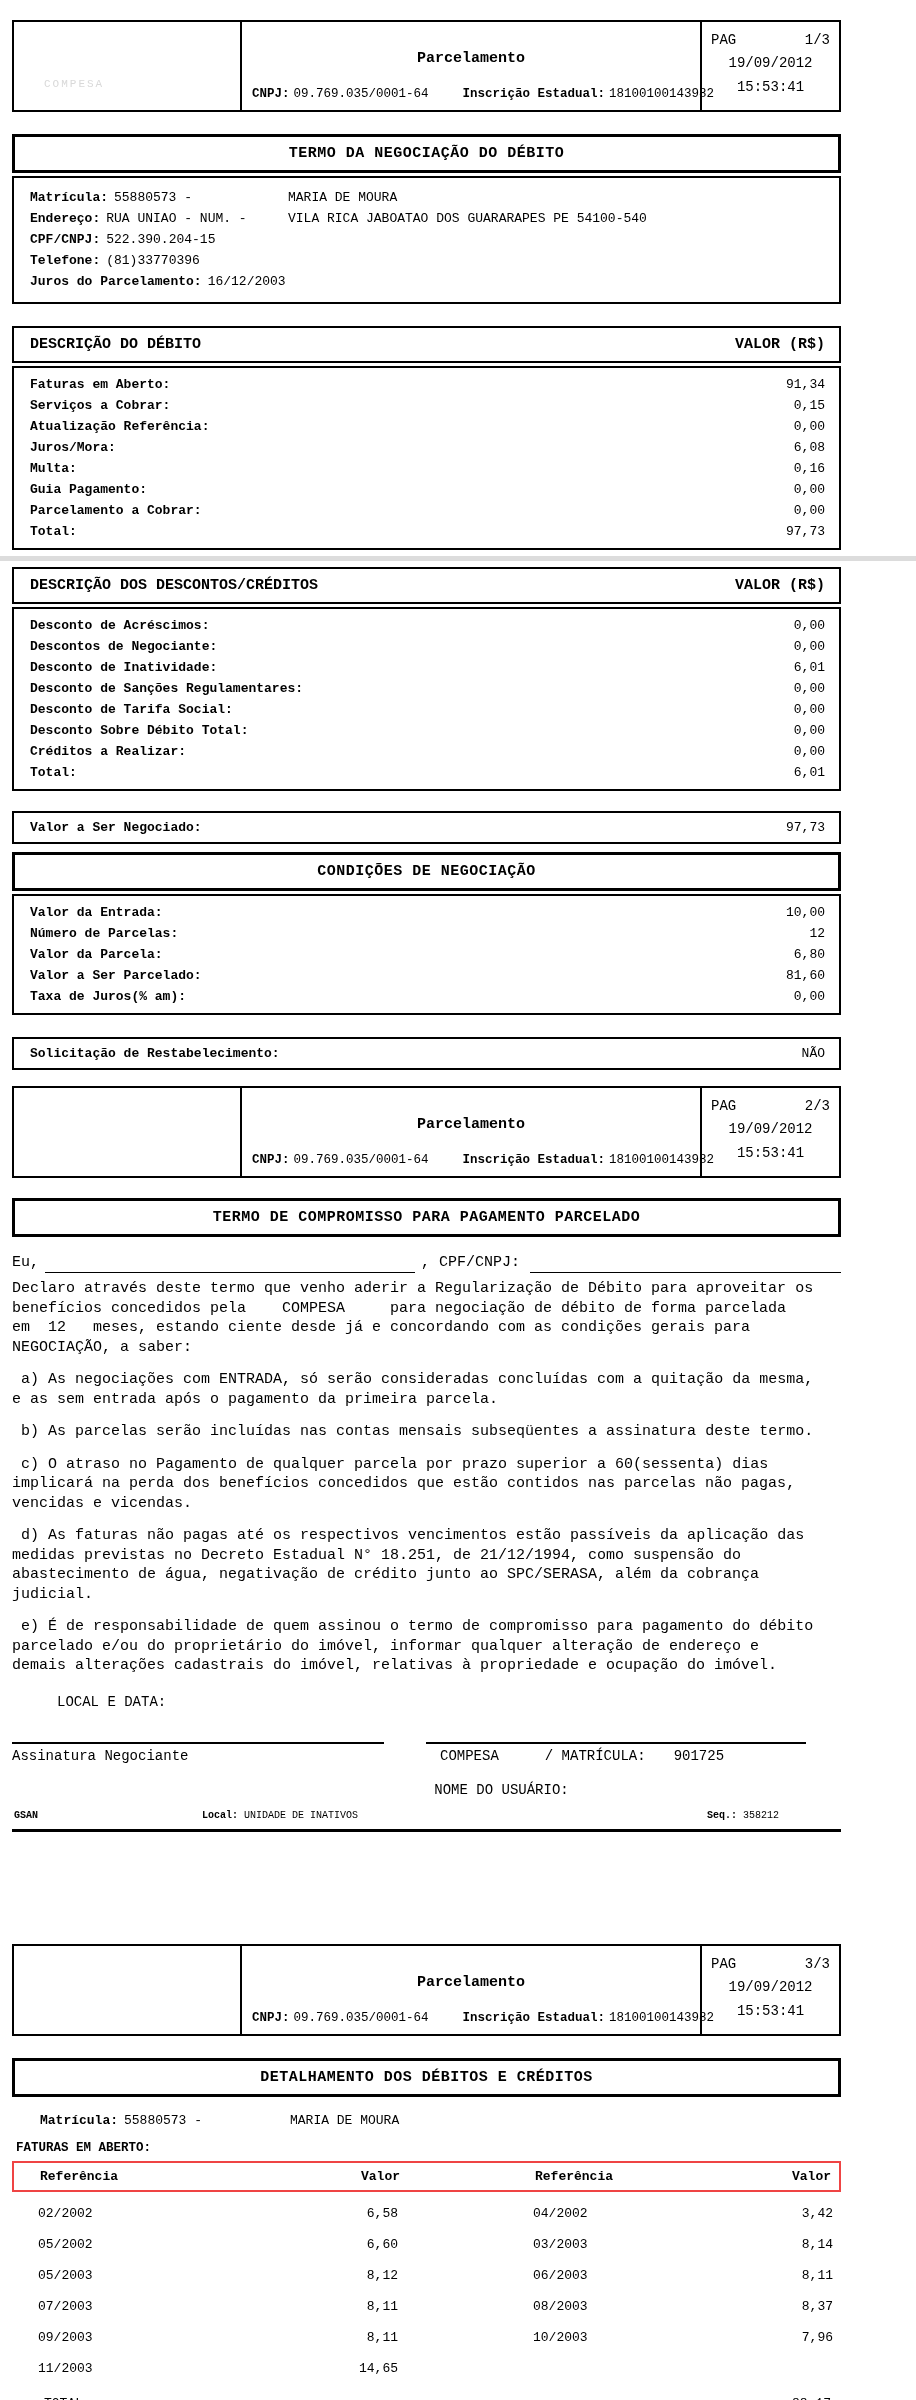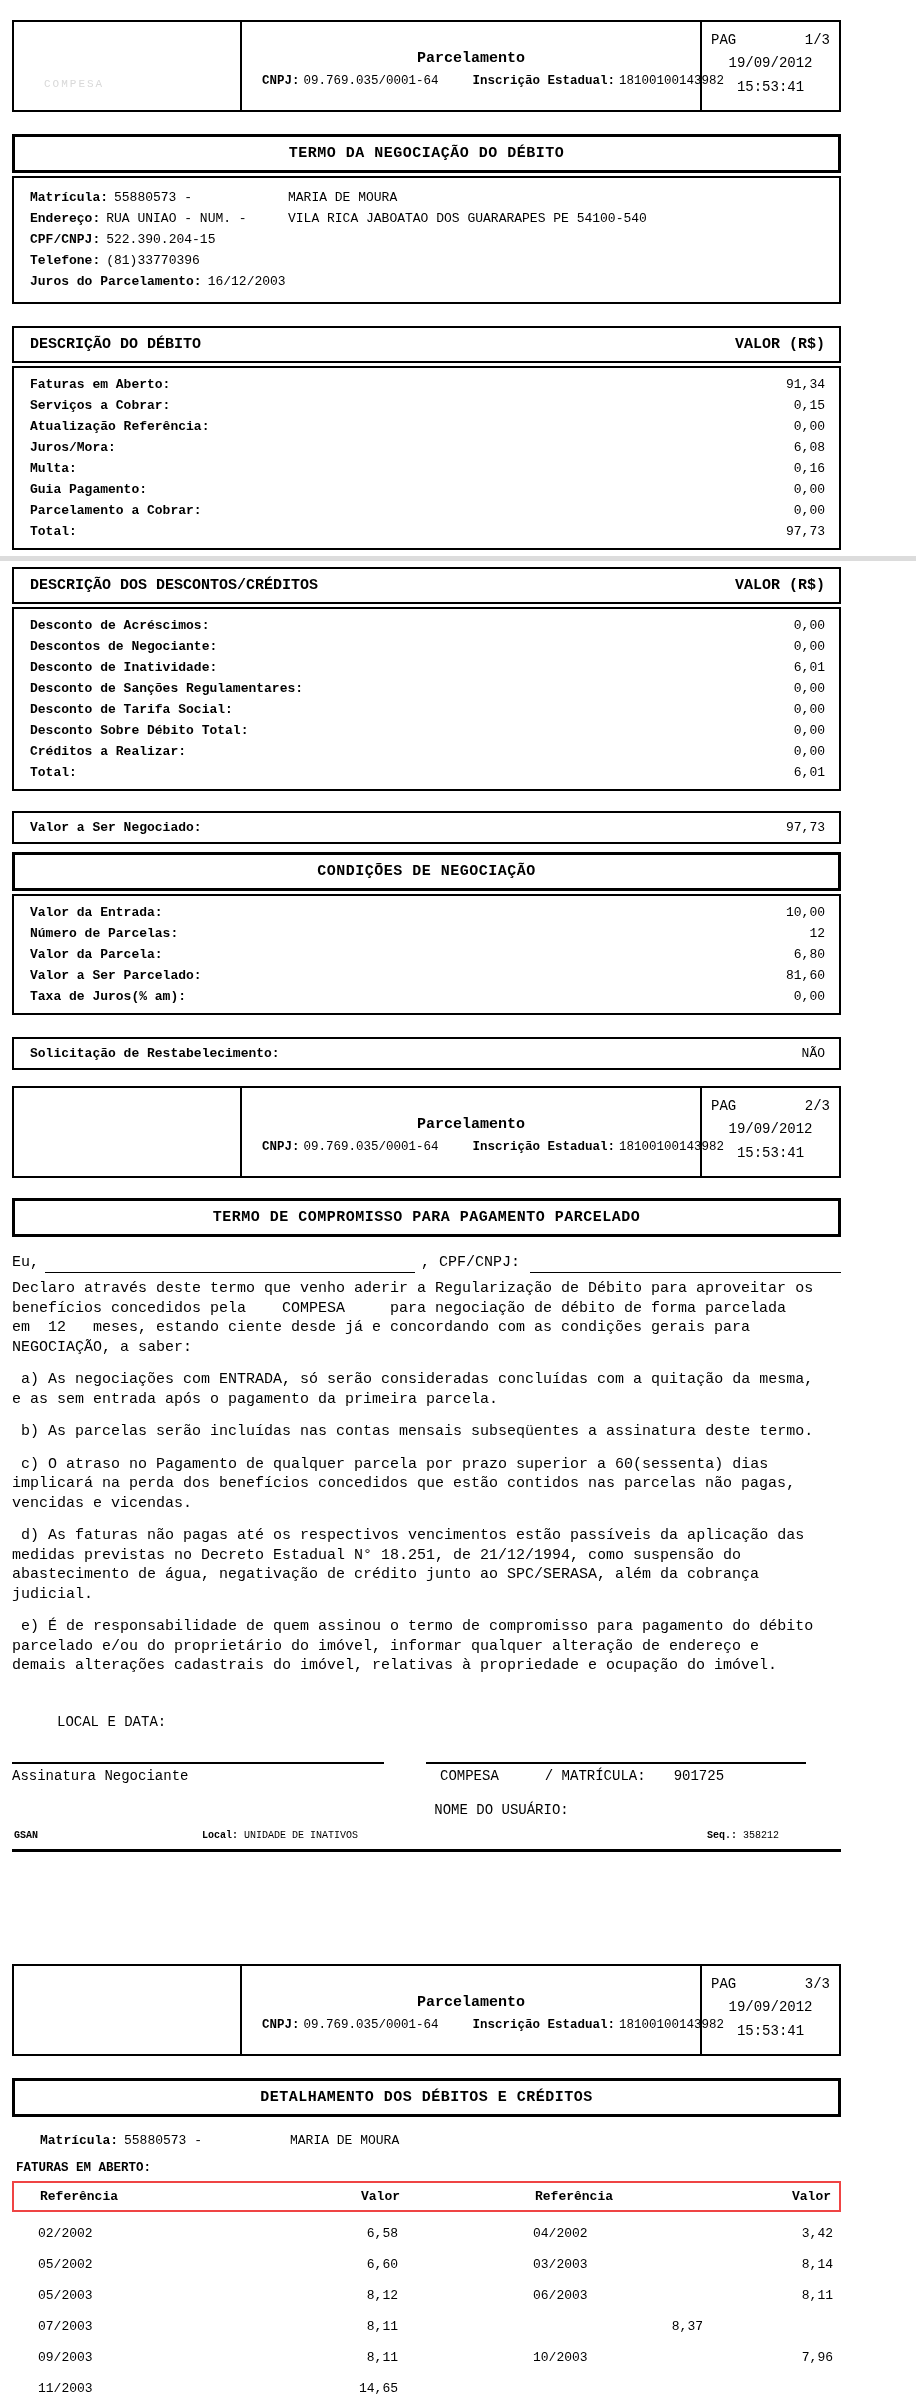--- a/index.html
+++ b/index.html
@@ -10,21 +10,21 @@
     color:#000; padding-top:20px; overflow:hidden;
   }
   .sheet { margin-left:12px; width:829px; }
 
   
   .page-header { border:2px solid #000; display:flex; height:92px; margin-bottom:22px; }
   .ph-left { width:228px; border-right:2px solid #000; position:relative; }
   .ph-logo { position:absolute; left:30px; bottom:20px; color:#d9d9d9; font-size:11px; letter-spacing:2px; }
   .ph-center { flex:1; position:relative; }
   .ph-title { text-align:center; font-weight:700; font-size:15px; margin-top:28px; }
-  .ph-cnpj { position:absolute; bottom:22px; left:10px; font-size:12.5px; white-space:nowrap;margin-left:10px; }
+  .ph-cnpj { position:absolute; bottom:9px; left:10px; font-size:12.5px; white-space:nowrap; }
   .ph-cnpj b { margin-right:4px; }
   .ph-cnpj .gap { display:inline-block; width:34px; }
   .ph-right { width:139px; border-left:2px solid #000; padding:7px 9px; font-size:14px; }
   .pag-row { display:flex; justify-content:space-between; line-height:22px; }
   .ph-date,.ph-time { text-align:center; line-height:24px; }
 
   
   .title-box { border:3px solid #000; text-align:center; font-weight:700; font-size:15px;
                padding:8px 0; letter-spacing:.5px; }
   .body-box  { border:2px solid #000; margin-top:3px; padding:9px 16px 10px; font-size:13px; }
@@ -44,21 +44,21 @@
                 padding:7px 14px 7px 16px; font-size:13px; margin-top:20px; }
   .single-box .sl { font-weight:700; }
 
   
   .para { font-size:15px; line-height:19.5px; white-space:pre-wrap; margin-top:13px; }
   .eu-row { display:flex; align-items:flex-end; font-size:15px; margin-top:16px; line-height:20px; }
   .blank  { border-bottom:1px solid #000; height:18px; }
   .blank.b1 { flex:0 0 370px; margin:0 6px; }
   .blank.b2 { flex:1; margin-left:10px; }
 
-  .local-data { margin-top:38px; padding-left:45px; font-size:14px; }
+  .local-data { margin-top:18px; padding-left:45px; font-size:14px; }
 
   .sig-area { display:flex; margin-top:32px; }
   .sig-left { width:372px; border-top:2px solid #000; padding-top:4px; font-size:14px; }
   .sig-right { margin-left:42px; width:380px; border-top:2px solid #000; padding-top:4px;
                font-size:14px; display:flex; white-space:nowrap; }
   .sig-right .m1 { margin-left:14px; } .sig-right .m2 { margin-left:46px; } .sig-right .m3 { margin-left:28px; }
 
   .nome-usuario { margin-top:18px; text-align:center; padding-left:150px; font-size:14px; }
 
   .gsan-row { display:flex; margin-top:12px; border-bottom:3px solid #000; padding:0 0 8px 0;
@@ -358,20 +358,21 @@
       </div>
     <div class="ft-row">
         <span class="c1">05/2003</span>
         <span class="c2">8,12</span>
         <span class="c3">06/2003</span>
         <span class="c4">8,11</span>
       </div>
     <div class="ft-row">
         <span class="c1">07/2003</span>
         <span class="c2">8,11</span>
+        <span class="c3">08/2003</span>
         <span class="c4">8,37</span>
       </div>
     <div class="ft-row">
         <span class="c1">09/2003</span>
         <span class="c2">8,11</span>
         <span class="c3">10/2003</span>
         <span class="c4">7,96</span>
       </div>
     <div class="ft-row">
         <span class="c1">11/2003</span>

